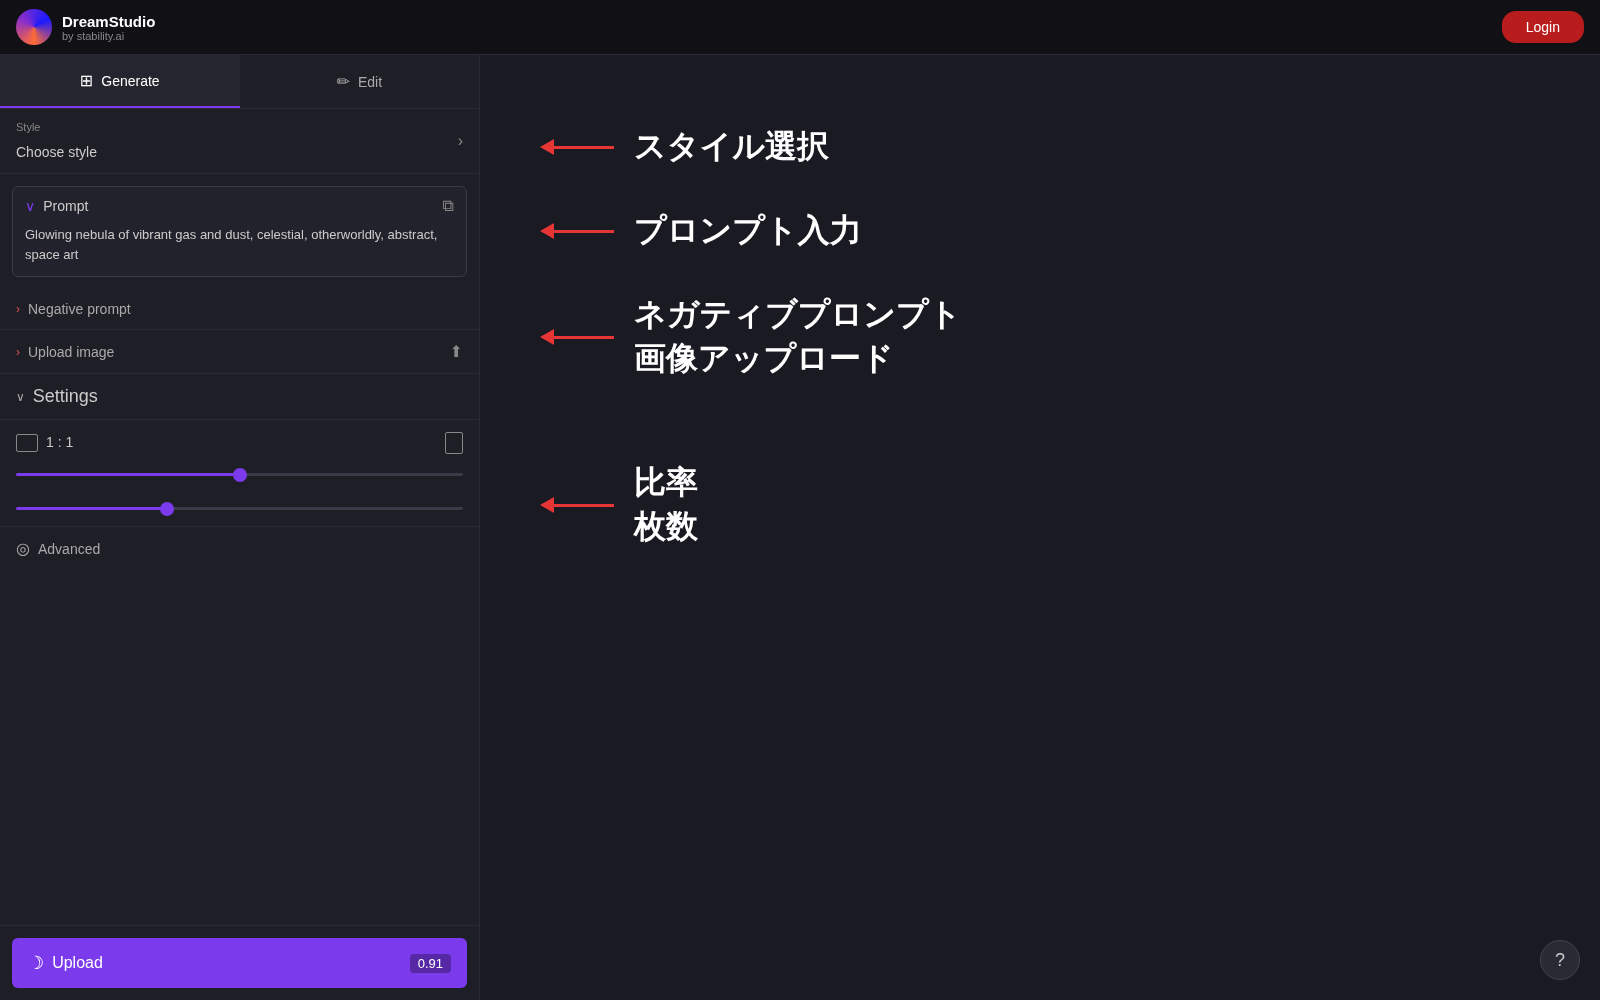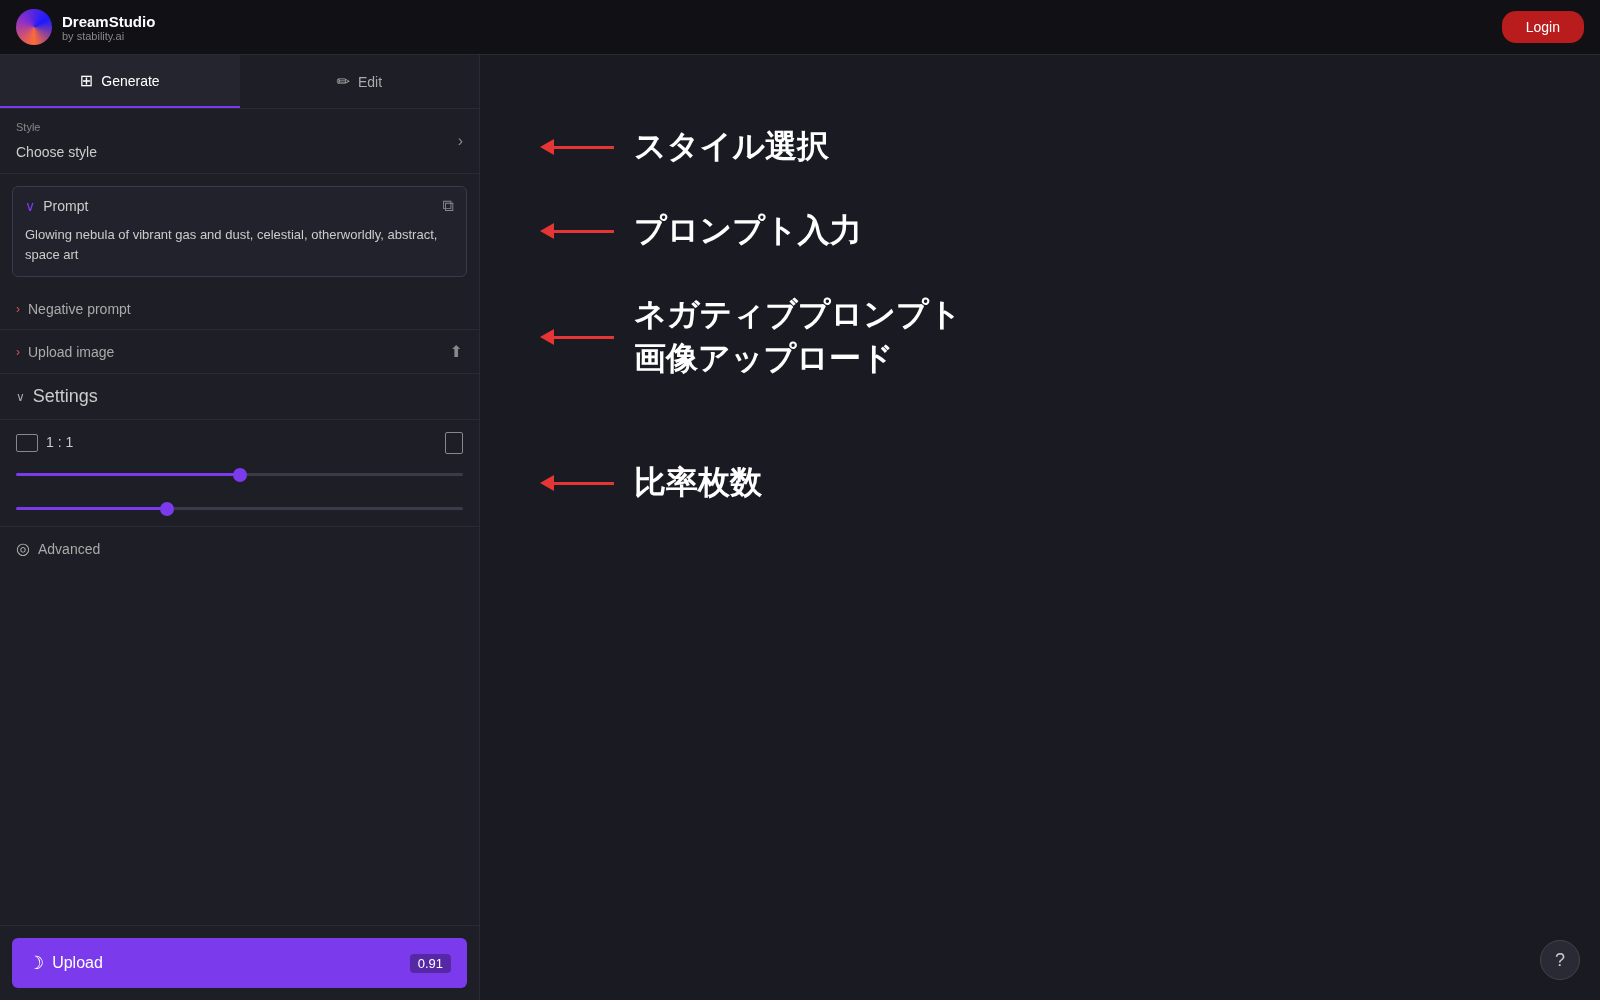--- a/index.html
+++ b/index.html
@@ -558,21 +558,21 @@
           <span class="annotation-text">ネガティブプロンプト</span>
           <span class="annotation-text">画像アップロード</span>
         </div>
       </div>
 
       <div class="annotation" style="margin-top:40px;">
         <div class="arrow-container">
           <div class="arrow-head"></div>
           <div class="arrow-line" style="width:60px;"></div>
         </div>
-        <div style="display:flex;flex-direction:row;gap:0;">
+        <div style="display:flex;flex-direction:column;gap:0;">
           <span class="annotation-text">比率</span>
           <span class="annotation-text">枚数</span>
         </div>
       </div>
 
     </div>
 
     <button class="help-btn">?</button>
 
   </div>

